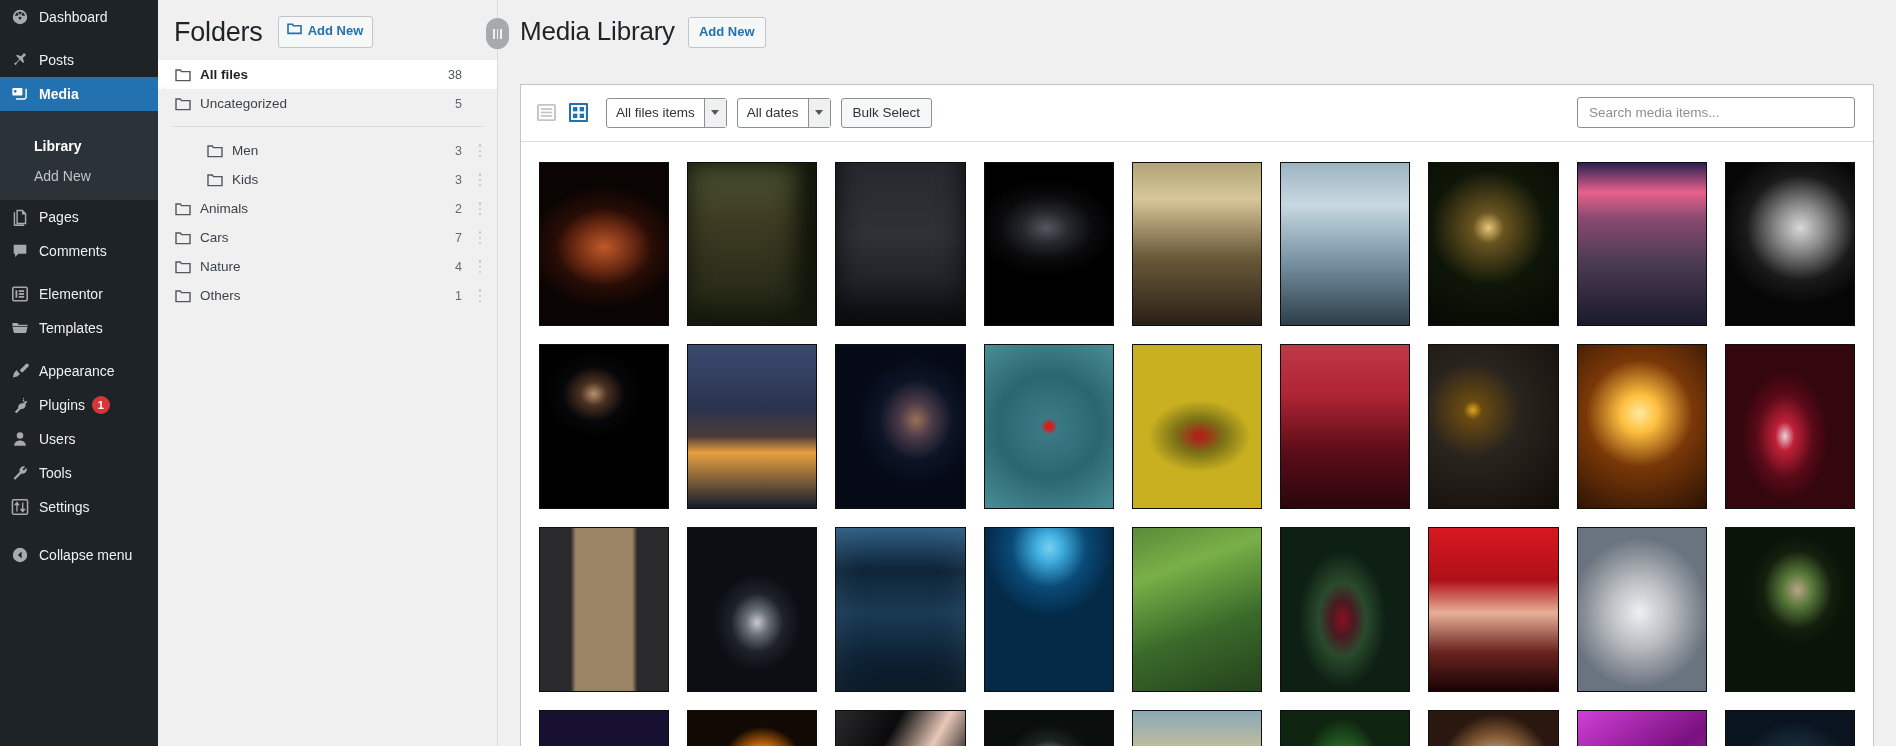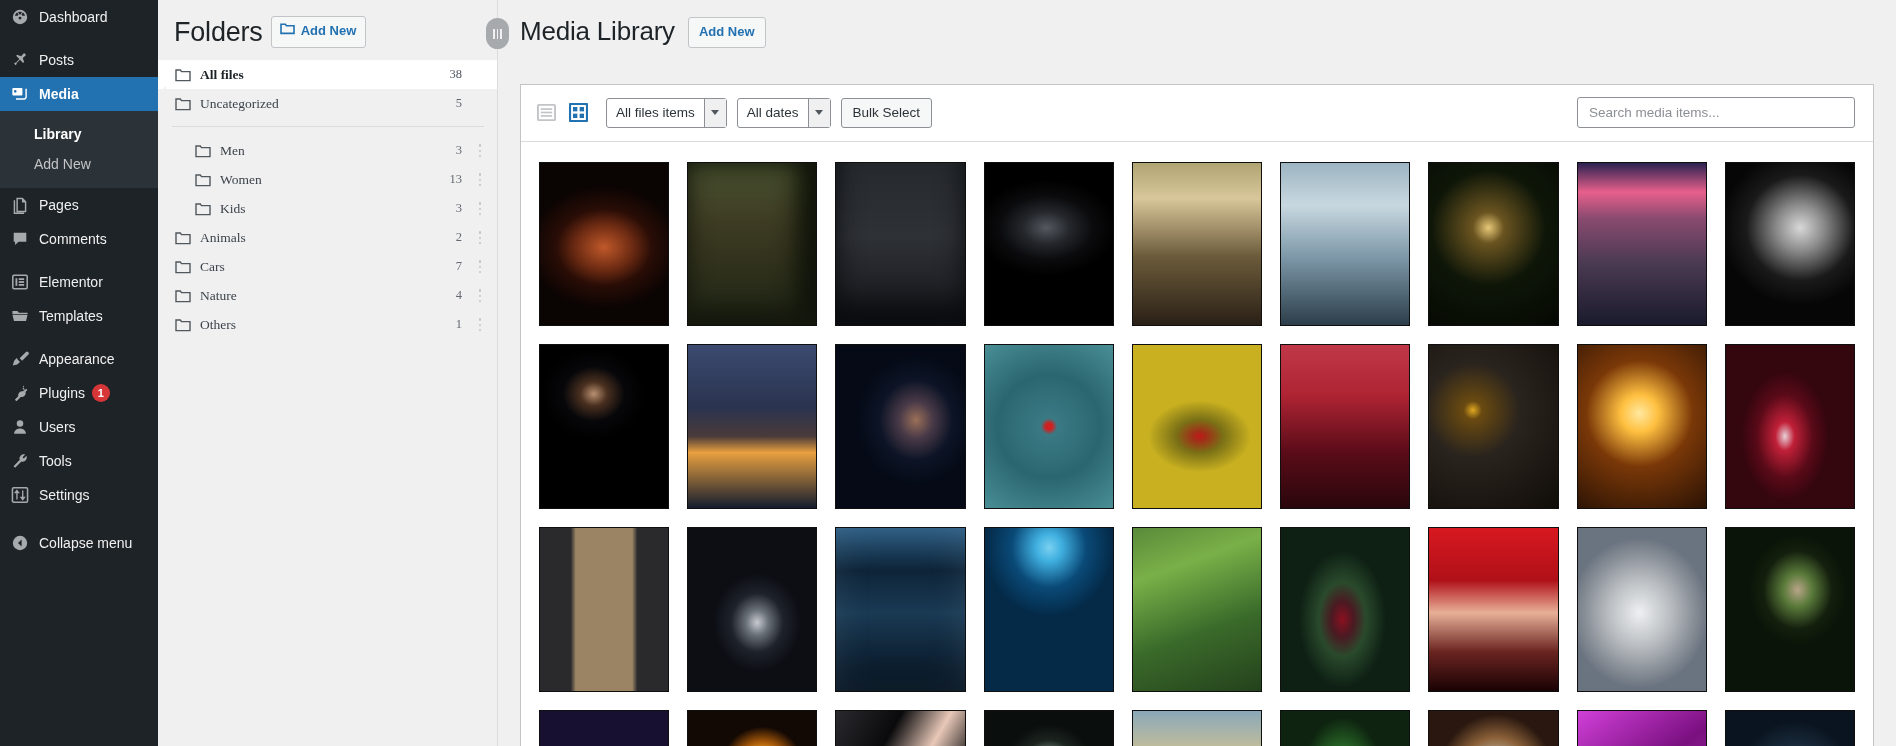--- a/index.html
+++ b/index.html
@@ -35,57 +35,57 @@
   .menu-item.current {
     background: #2271b1; color: #fff; font-weight: 600;
   }
   .menu-item.current .mi-icon { color: #fff; }
   .menu-item.current::after {
     content: ""; position: absolute; right: -8px; top: 50%;
     margin-top: -8px; border-width: 8px; border-style: solid;
     border-color: transparent #f0f0f1 transparent transparent;
   }
   .menu-sep { height: 9px; }
-  .submenu { background: #2c3338; padding: 8px 0 8px 0; }
+  .submenu { background: #2c3338; padding: 20px 0 8px 0; }
   .submenu .sub-item {
     display: block; padding: 5px 0 5px 34px;
     font-size: 14px; color: #c3c4c7; cursor: pointer; line-height: 1.45;
   }
   .submenu .sub-item.current { color: #fff; font-weight: 600; }
   .badge-count {
     display: inline-flex; align-items: center; justify-content: center;
     background: #d63638; color: #fff; font-size: 11px; font-weight: 600;
     min-width: 18px; height: 18px; border-radius: 9px;
     padding: 0 5px; margin-left: 7px;
   }
   .collapse-item { margin-top: 5px; }
 
   
   .folders-panel {
     width: 340px; min-width: 340px; height: 746px;
     background: #f0f0f1; position: relative;
     padding: 0 0 0 0; overflow: hidden;
   }
   .folders-head {
-    display: flex; align-items: center; gap: 8px;
+    display: flex; align-items: center; gap: 15px;
     padding: 16px 0 12px 16px;
   }
   .folders-title {
     font-size: 27px; font-weight: 400; color: #1d2327;
     line-height: 1.2; letter-spacing: -0.2px;
   }
   .addnew-btn {
     display: inline-flex; align-items: center; gap: 6px;
     background: #f6f7f7; border: 1px solid #c3c4c7; border-radius: 3px;
     color: #2271b1; font-size: 13px; font-weight: 600;
     padding: 4px 9px 5px 8px; cursor: pointer; line-height: 1.6;
   }
   .addnew-btn svg { fill: none; stroke: #2271b1; stroke-width: 1.6; }
 
-  .folder-list { padding: 0 0 0 0; font-family: Liberation Serif, serif; }
+  .folder-list { padding: 0 0 0 0; }
   .folder-row {
     display: flex; align-items: center;
     height: 29px; padding-right: 10px;
     cursor: pointer; font-size: 13.5px; color: #3c434a;
     position: relative;
   }
   .folder-row.selected {
     background: #fff; font-weight: 700; color: #1d2327;
   }
   .fr-caret {
@@ -114,21 +114,21 @@
     border-radius: 50%; display: block; margin: 1.4px 0;
   }
   .fr-dots-wrap { display: flex; flex-direction: column; align-items: center; }
   .folder-divider {
     height: 1px; background: #dcdcde;
     margin: 8px 14px 9px 14px;
   }
   
   .lvl0 { padding-left: 14px; }
   .lvl0-caret { padding-left: 0px; }
-  .lvl1 { padding-left: 34px; }
+  .lvl1 { padding-left: 46px; }
 
   
   .panel-divider {
     position: absolute; left: 497px; top: 0;
     width: 1px; height: 746px; background: #dcdcde; z-index: 20;
   }
   .drag-handle {
     position: absolute; left: 486px; top: 18px;
     width: 23px; height: 31px; border-radius: 12px;
     background: #a7aaad; z-index: 21;
@@ -411,36 +411,20 @@
         </div>
         <div class="folder-divider"></div>
         <div class="folder-row lvl1">
           <span class="fr-icon">
             <svg width="16" height="14" viewBox="0 0 16 14">
               <path d="M1 2h4.3l1.2 1.6H15v9H1z"></path>
             </svg>
           </span>
           <span class="fr-label">Men</span>
           <span class="fr-count">3</span>
-          <span class="fr-dots">
-            <span class="fr-dots-wrap">
-              <i class="dot"></i>
-              <i class="dot"></i>
-              <i class="dot"></i>
-            </span>
-          </span>
-        </div>
-        <div class="folder-row lvl1">
-          <span class="fr-icon">
-            <svg width="16" height="14" viewBox="0 0 16 14">
-              <path d="M1 2h4.3l1.2 1.6H15v9H1z"></path>
-            </svg>
-          </span>
-          <span class="fr-label">Women</span>
-          <span class="fr-count">13</span>
           <span class="fr-dots">
             <span class="fr-dots-wrap">
               <i class="dot"></i>
               <i class="dot"></i>
               <i class="dot"></i>
             </span>
           </span>
         </div>
         <div class="folder-row lvl1">
           <span class="fr-icon">

